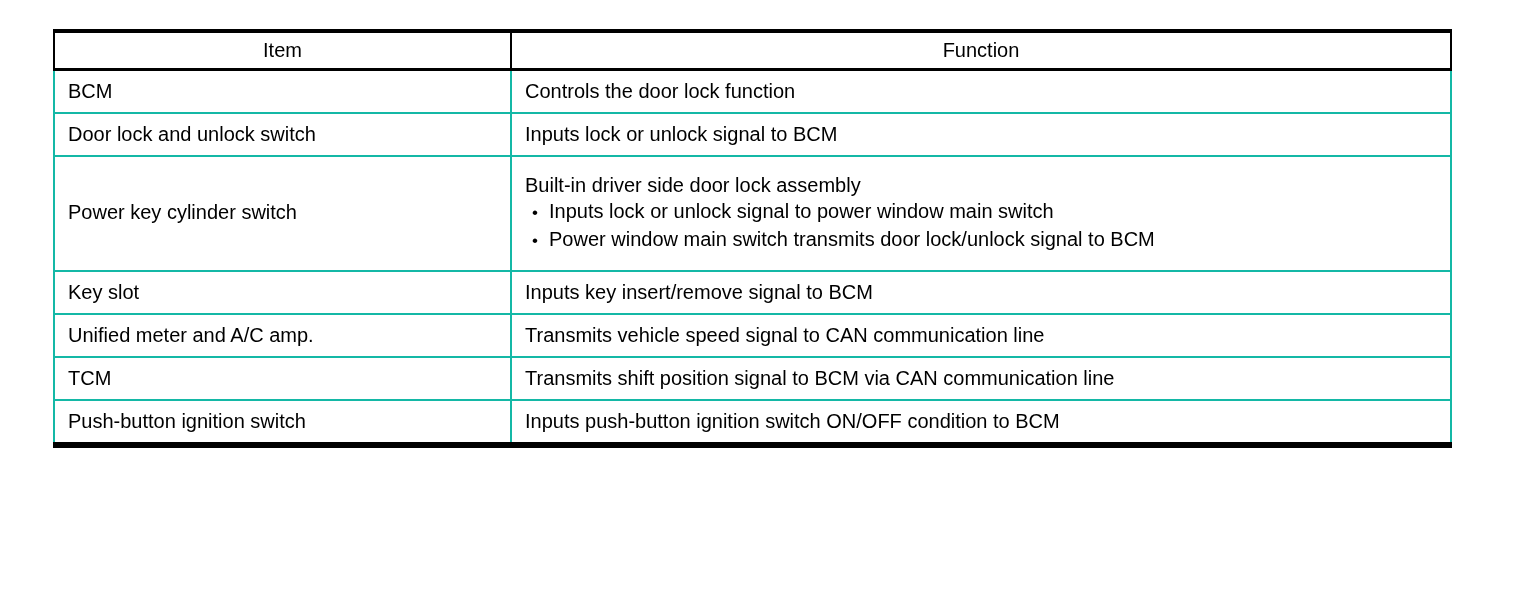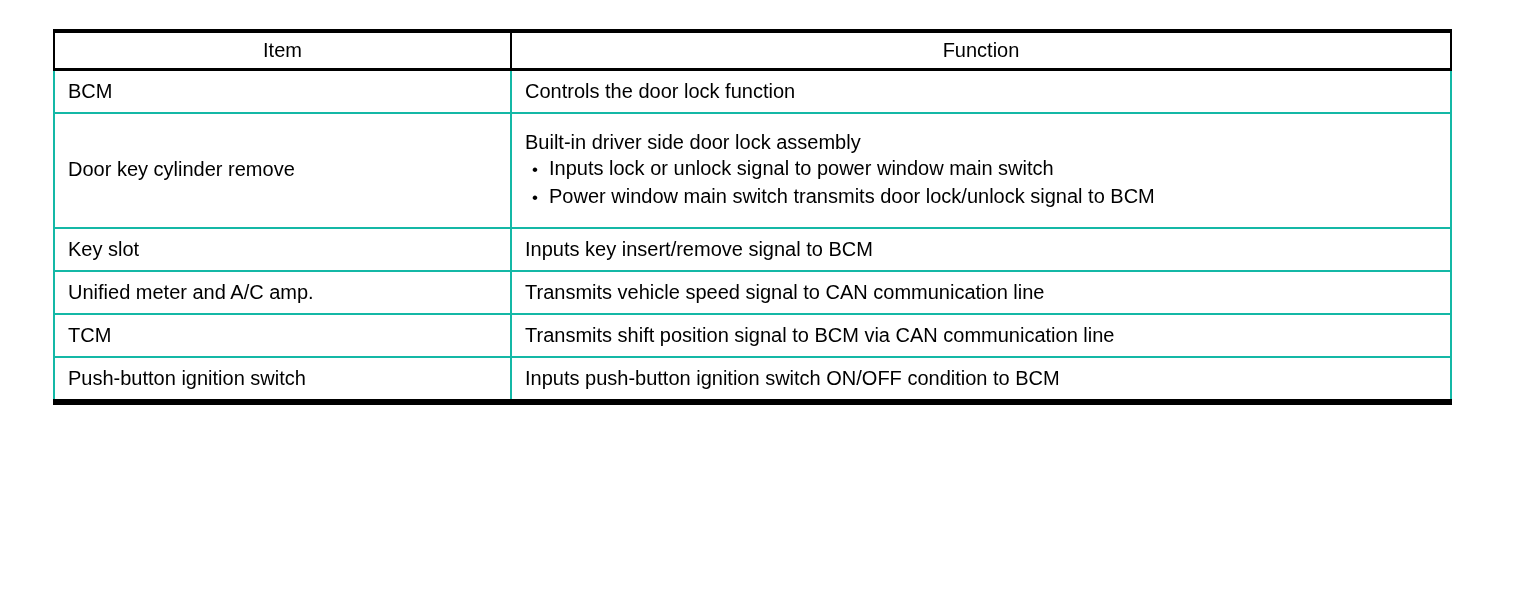--- a/index.html
+++ b/index.html
@@ -82,22 +82,26 @@
     <tr>
       <th>Item</th>
       <th>Function</th>
     </tr>
   </thead>
   <tbody>
     <tr>
       <td>BCM</td>
       <td>Controls the door lock function</td>
     </tr>
+    <tr>
+      <td>Door lock and unlock switch</td>
+      <td>Inputs lock or unlock signal to BCM</td>
+    </tr>
     <tr class="row-multi">
-      <td>Door key cylinder remove</td>
+      <td>Power key cylinder switch</td>
       <td>
         <div class="function-line">Built-in driver side door lock assembly</div>
         <div class="bullet-line">
           <span class="bullet-marker">•</span>
           <span class="bullet-text">Inputs lock or unlock signal to power window main switch</span>
         </div>
         <div class="bullet-line">
           <span class="bullet-marker">•</span>
           <span class="bullet-text">Power window main switch transmits door lock/unlock signal to BCM</span>
         </div>

